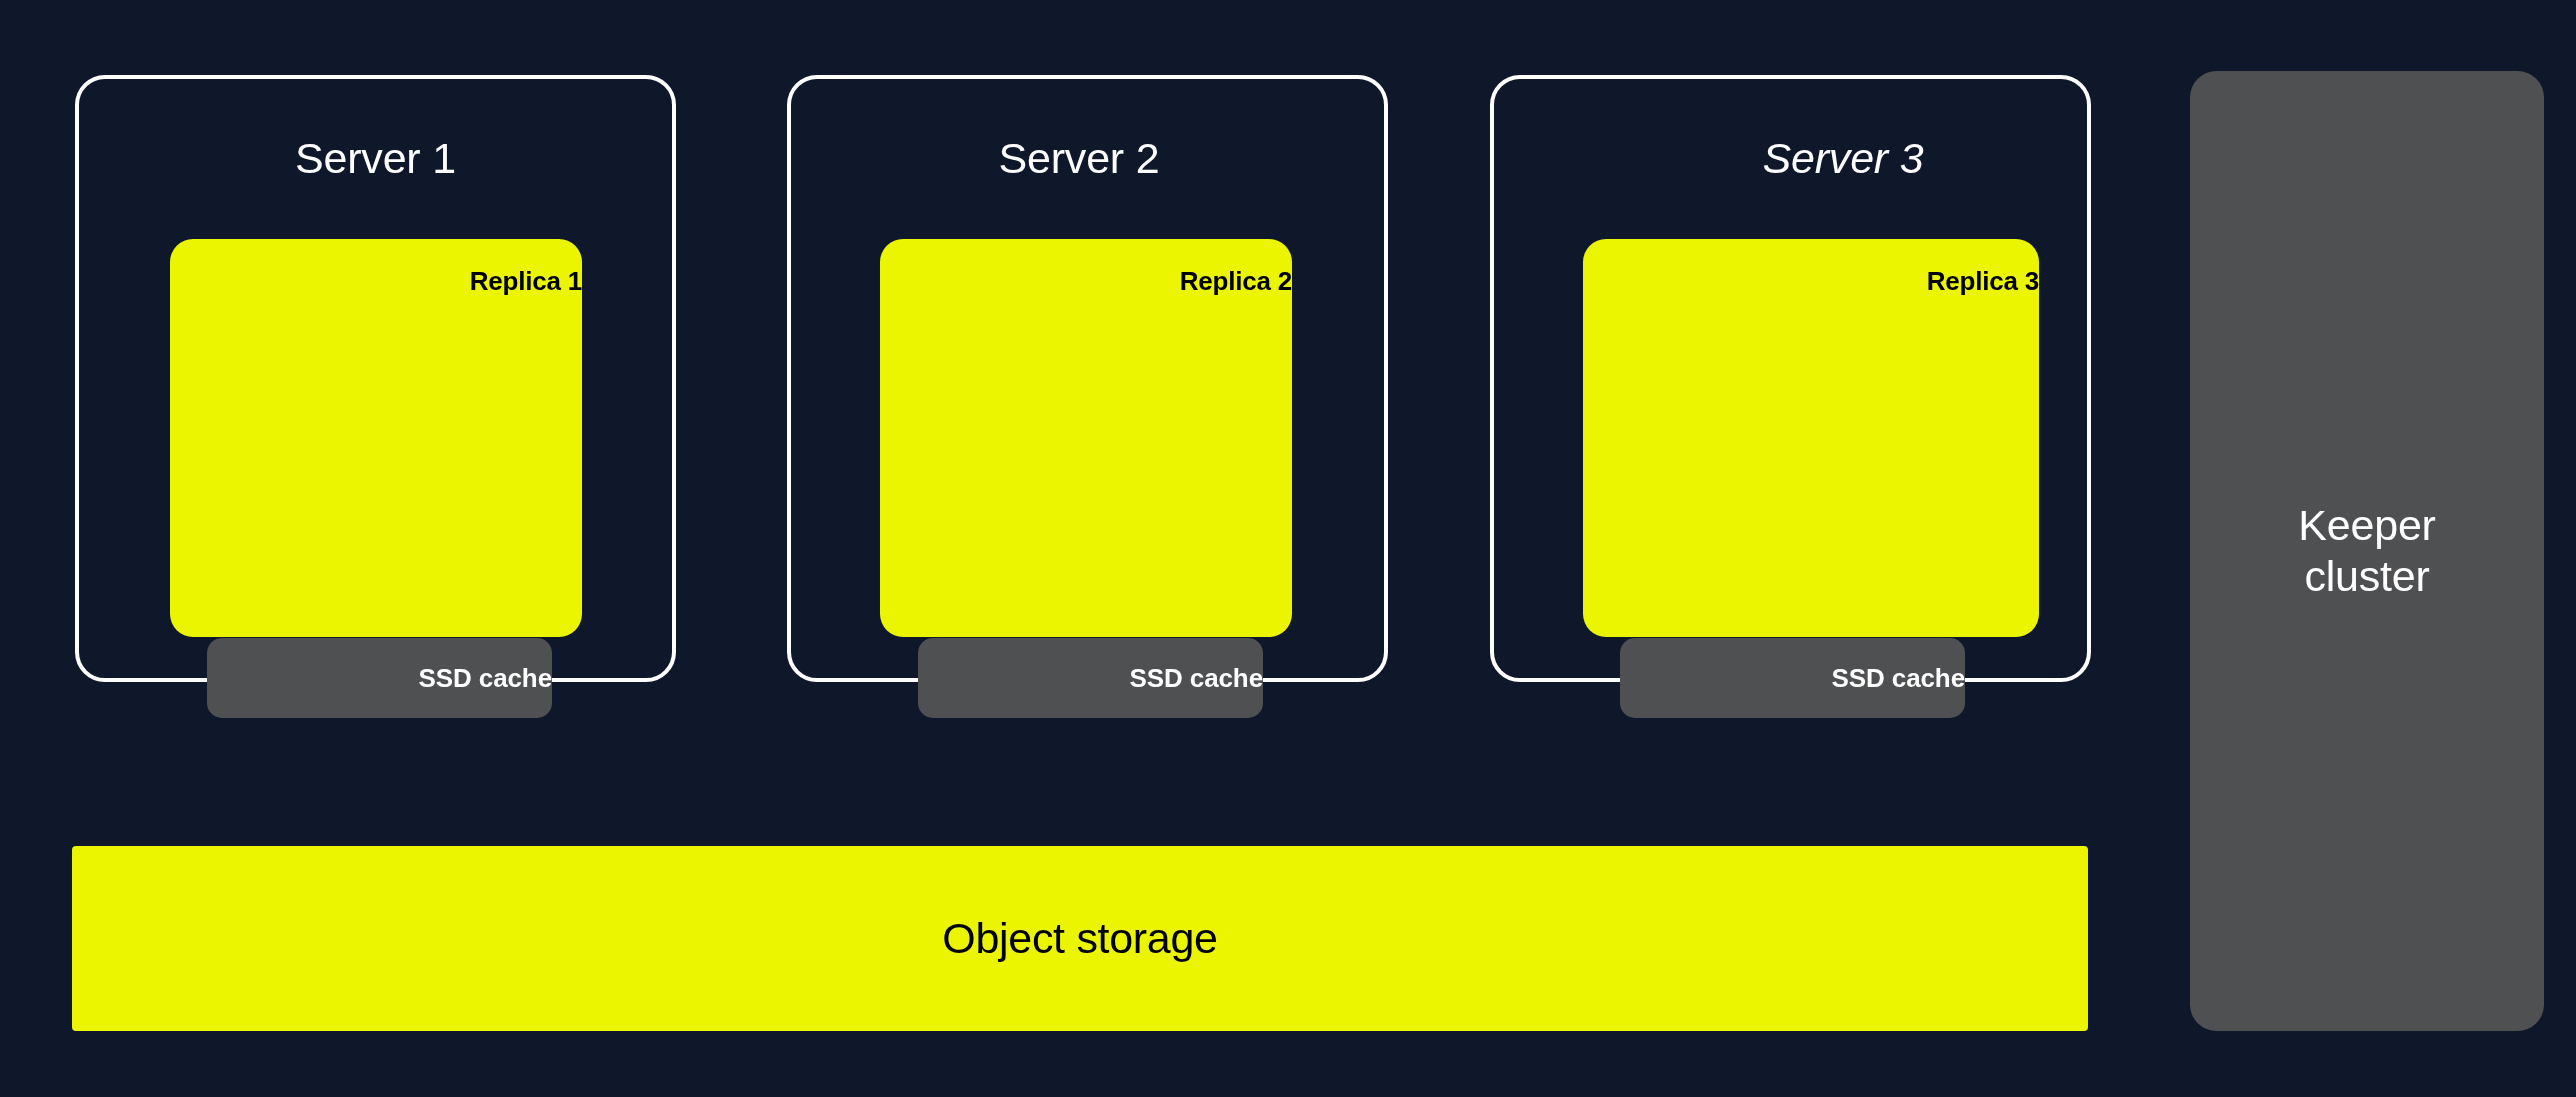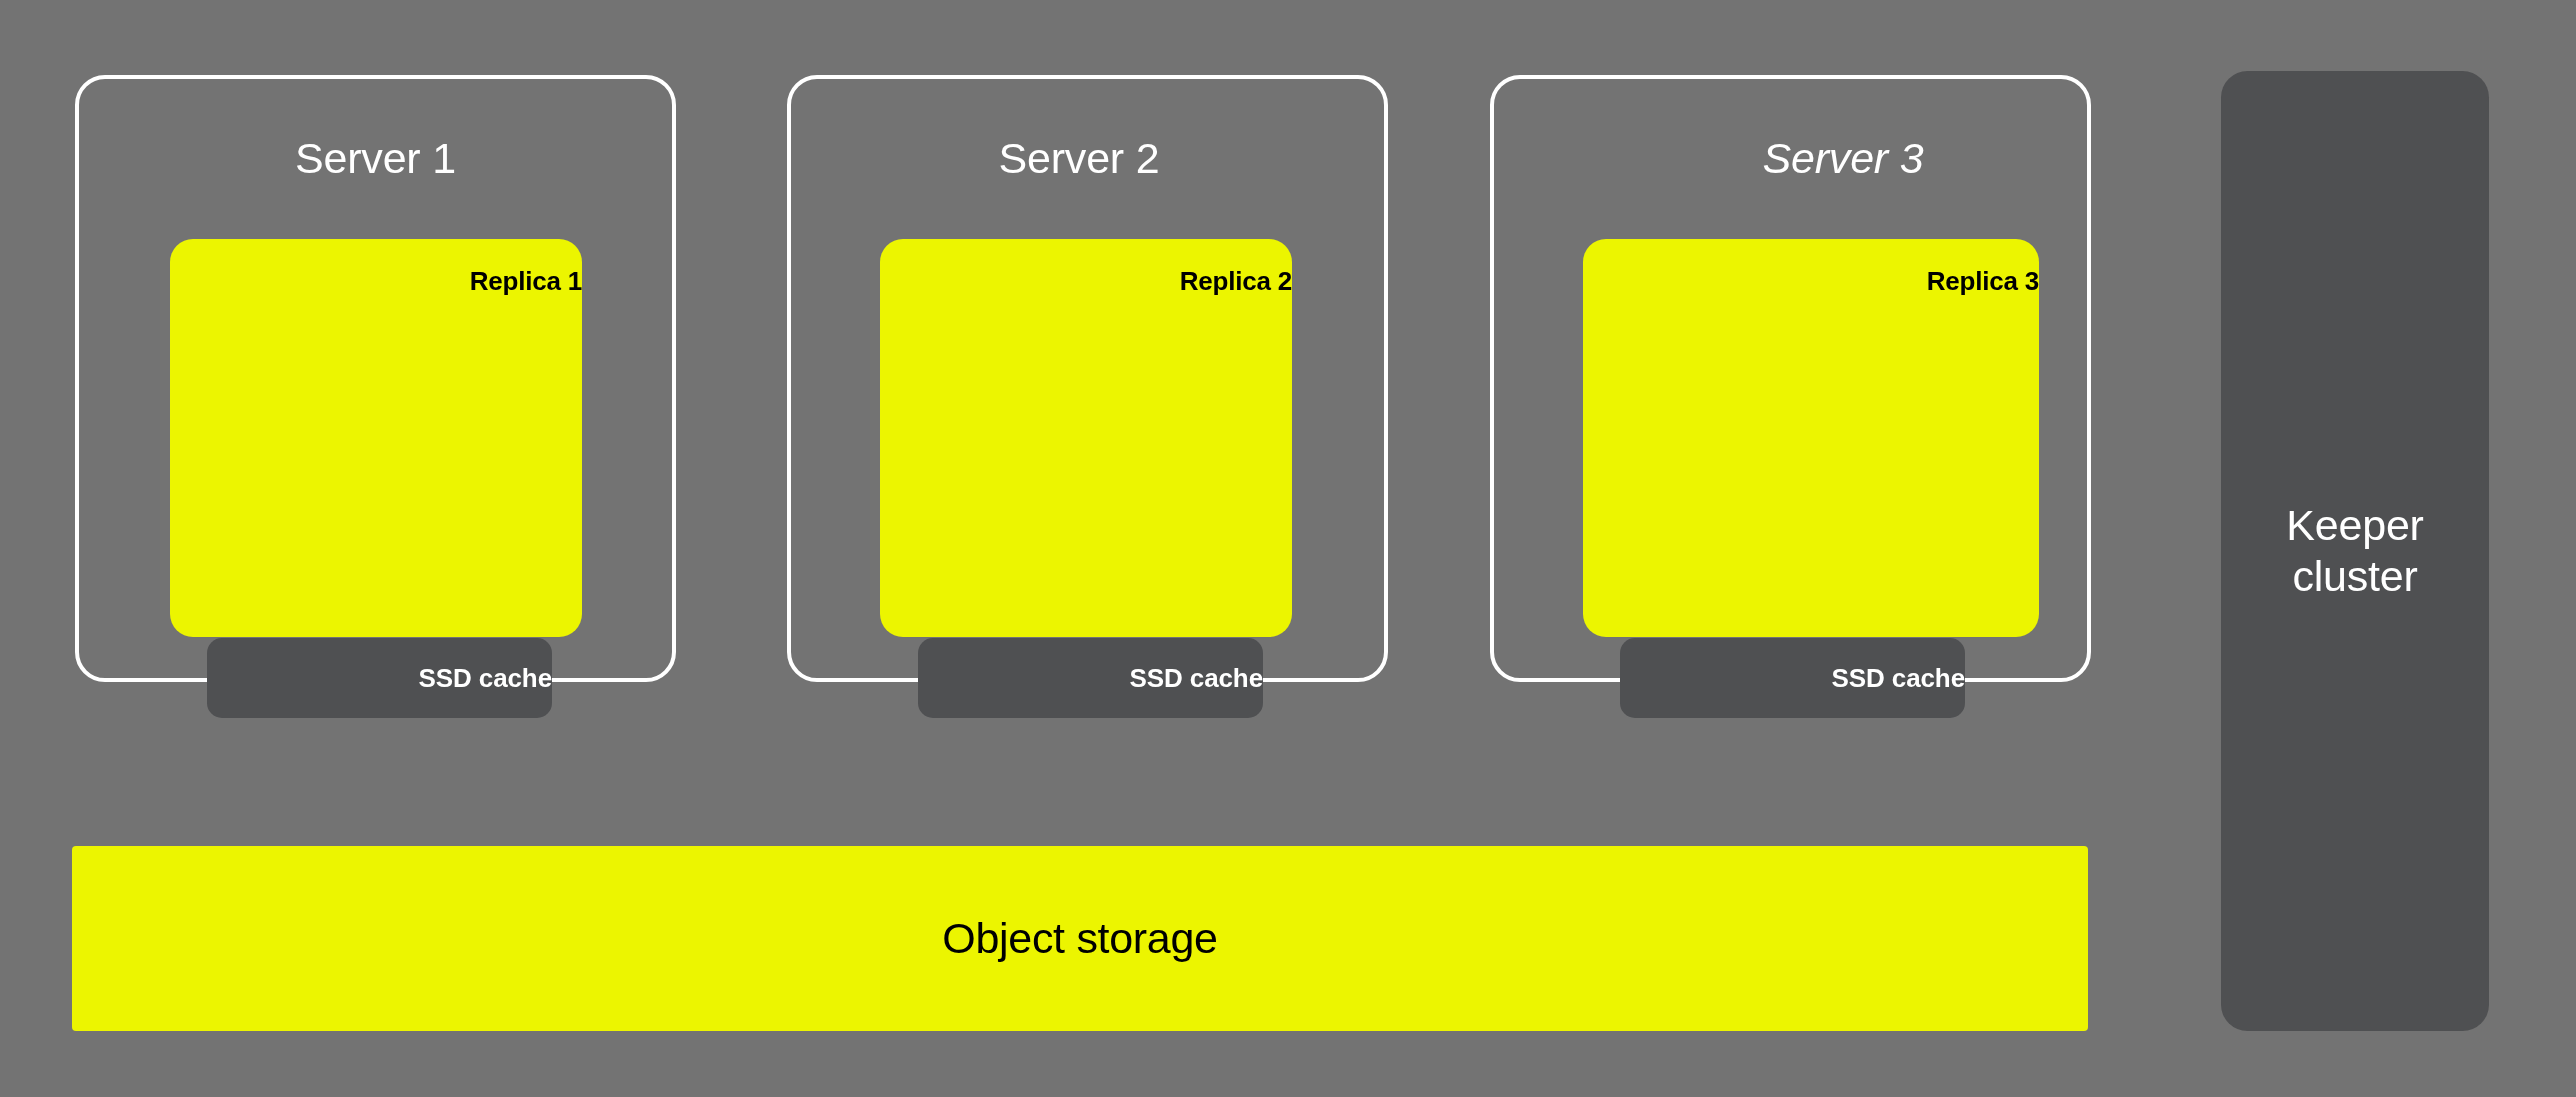--- a/index.html
+++ b/index.html
@@ -5,21 +5,21 @@
 <style>
   html, body {
     margin: 0;
     padding: 0;
     background: #333333;
   }
   #canvas {
     position: relative;
     width: 2576px;
     height: 1097px;
-    background: #737373;
+    background: #0f172a;
     font-family: "Liberation Sans", "DejaVu Sans", sans-serif;
     overflow: hidden;
   }
 
   
   .server-card {
     position: absolute;
     box-sizing: border-box;
     border: 4.4px solid #ffffff;
     border-radius: 30px;
@@ -151,21 +151,21 @@
   </div>
 
   <div class="ssd-box" style="left:1620px; top:638px; width:345px; height:80px;">
     <span class="ssd-label">SSD cache</span>
   </div>
 
   <div id="object-storage" style="left:72px; top:846px; width:2016px; height:185px;">
     <span class="os-label">Object storage</span>
   </div>
 
-  <div id="keeper-cluster" style="left:2190px; top:71px; width:268px; height:960px;margin-left:31px;">
+  <div id="keeper-cluster" style="left:2190px; top:71px; width:354px; height:960px;">
     <div class="keeper-label">
       <span>Keeper</span><br>
       <span>cluster</span>
     </div>
   </div>
 
 </div>
 
 
 </body></html>

